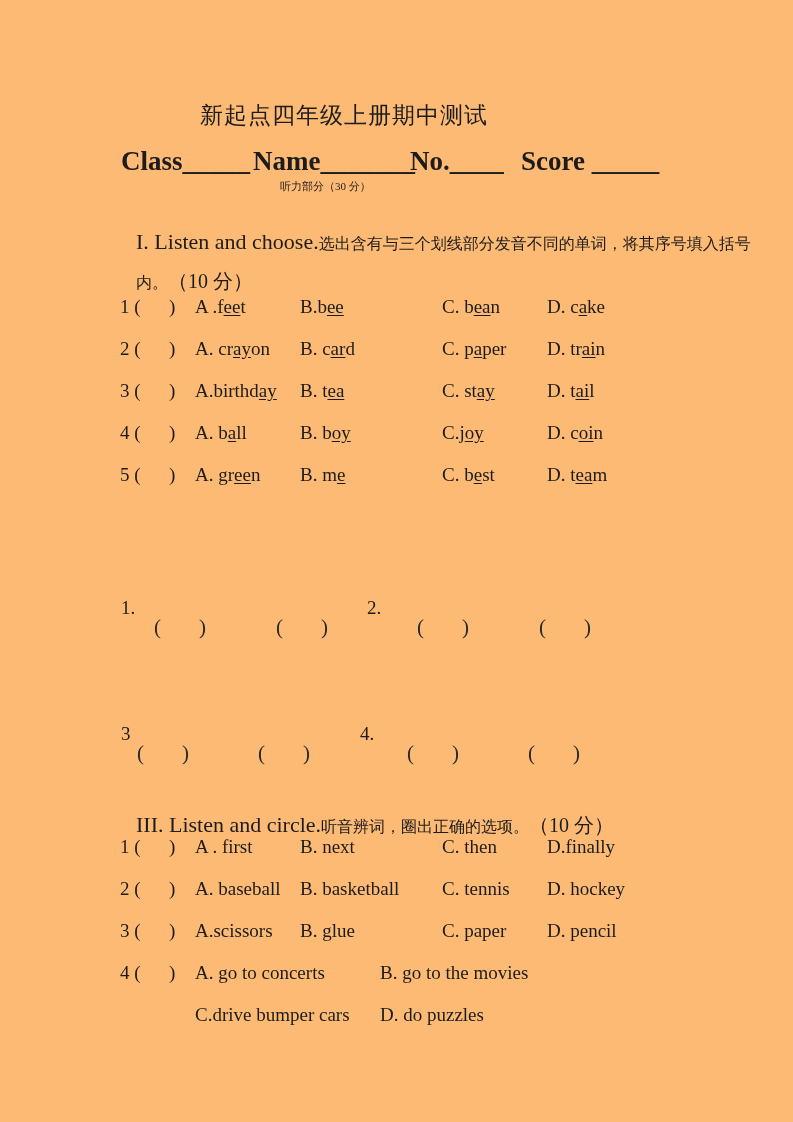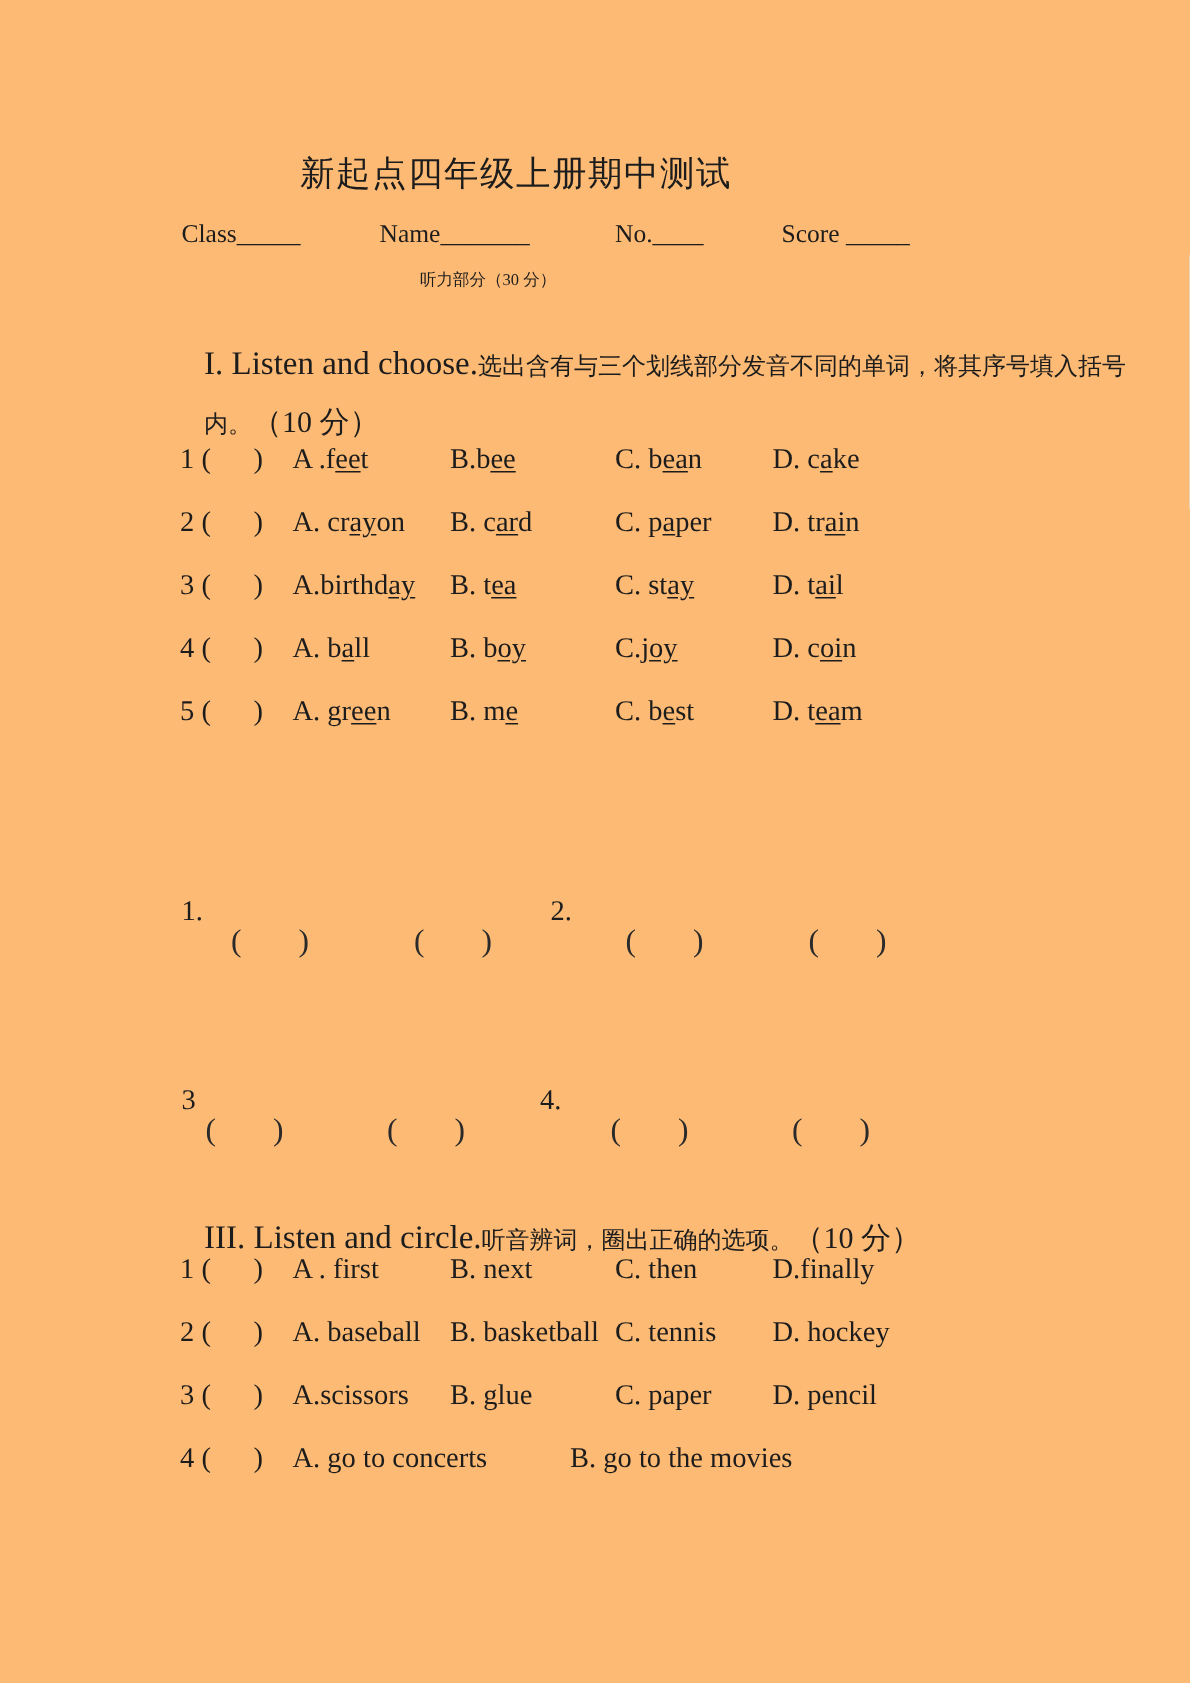--- a/index.html
+++ b/index.html
@@ -8,33 +8,33 @@
     width: 793px;
     height: 1122px;
     margin: 0 auto;
     background: #fdba74;
     font-family: "Liberation Serif", "DejaVu Serif", serif;
     color: #1c1c1c;
     overflow: hidden;
   }
   .abs { position: absolute; white-space: pre; }
   .title { font-size: 23px; letter-spacing: 1px; }
-  .hfield { font-size: 17px; }
+  .hfield { font-size: 27px; font-weight: bold; }
   .listen-label { font-size: 11px; text-align: center; }
   .head-en { font-size: 22px; }
   .head-zh { font-size: 16px; }
   .head-zh.gap { margin-left: 12px; }
   .head-score { font-size: 20px; margin-top: 28px; }
   .rows { position: absolute; left: 120px; width: 660px; }
   .qrow { display: flex; height: 42px; align-items: baseline; font-size: 19px; }
   .qnum { width: 75px; flex-shrink: 0; white-space: pre; }
   .opt { flex-shrink: 0; white-space: pre; }
   .oA { width: 105px; }
   .oB { width: 110px; }
-  .oC { width: 105px; }
+  .oC { width: 105px; margin-left: 32px; }
   .oW { width: 185px; }
   .u { text-decoration: underline; text-underline-offset: 2px; }
   .s2num { font-size: 19px; }
   .pair {
     position: absolute;
     display: inline-flex;
     justify-content: space-between;
     width: 52px;
     font-size: 21px;
     color: #2a2a2a;
@@ -164,15 +164,20 @@
       <span class="opt oA">A.scissors</span>
       <span class="opt oB">B. glue</span>
       <span class="opt oC">C. paper</span>
       <span class="opt">D. pencil</span>
     </div>
     <div class="qrow">
       <span class="qnum">4 (      )</span>
       <span class="opt oW">A. go to concerts</span>
       <span class="opt">B. go to the movies</span>
     </div>
+    <div class="qrow">
+      <span class="qnum"></span>
+      <span class="opt oW">C.drive bumper cars</span>
+      <span class="opt">D. do puzzles</span>
+    </div>
   </div>
 
 </div>
 
 </body></html>

